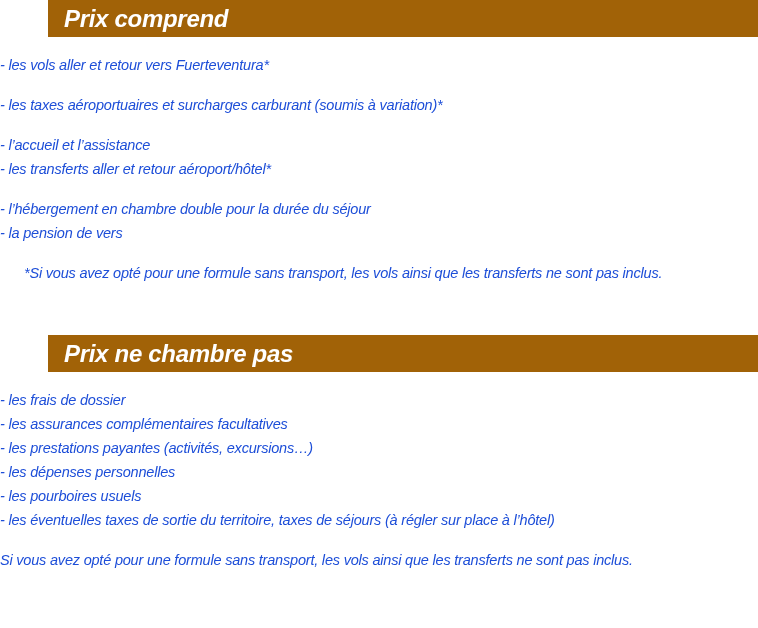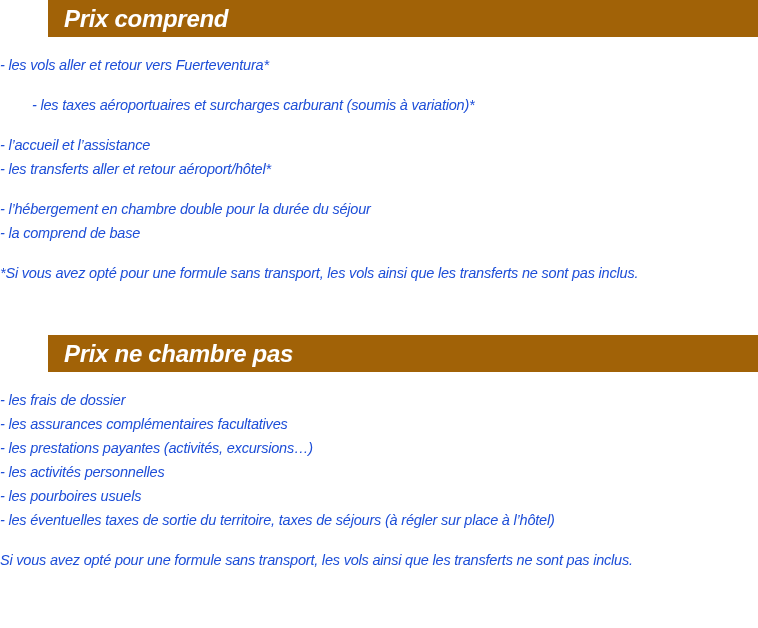--- a/index.html
+++ b/index.html
@@ -46,32 +46,32 @@
     }
   </style>
 </head>
 <body>
 
 <div>
   <div class="section-header" style="top:0;">
     <h2>Prix comprend</h2>
   </div>
   <div class="line" style="top:56px;">- les vols aller et retour vers Fuerteventura*</div>
-  <div class="line" style="top:96px;padding-left:32px;">- les taxes aéroportuaires et surcharges carburant (soumis à variation)*</div>
+  <div class="line" style="top:96px;">- les taxes aéroportuaires et surcharges carburant (soumis à variation)*</div>
   <div class="line" style="top:136px;">- l’accueil et l’assistance</div>
   <div class="line" style="top:160px;">- les transferts aller et retour aéroport/hôtel*</div>
   <div class="line" style="top:200px;font-style:italic;">- l’hébergement en chambre double pour la durée du séjour</div>
-  <div class="line" style="top:224px;">- la comprend de base</div>
-  <div class="line" style="top:264px;">*Si vous avez opté pour une formule sans transport, les vols ainsi que les transferts ne sont pas inclus.</div>
+  <div class="line" style="top:224px;">- la pension de vers</div>
+  <div class="line" style="top:264px;padding-left:24px;">*Si vous avez opté pour une formule sans transport, les vols ainsi que les transferts ne sont pas inclus.</div>
 </div>
 
 <div>
   <div class="section-header" style="top:335px;">
     <h2>Prix ne chambre pas</h2>
   </div>
   <div class="line" style="top:391px;">- les frais de dossier</div>
   <div class="line" style="top:415px;">- les assurances complémentaires facultatives</div>
   <div class="line" style="top:439px;">- les prestations payantes (activités, excursions…)</div>
-  <div class="line" style="top:463px;">- les activités personnelles</div>
+  <div class="line" style="top:463px;">- les dépenses personnelles</div>
   <div class="line" style="top:487px;">- les pourboires usuels</div>
   <div class="line" style="top:511px;">- les éventuelles taxes de sortie du territoire, taxes de séjours (à régler sur place à l’hôtel)</div>
   <div class="line" style="top:551px;">Si vous avez opté pour une formule sans transport, les vols ainsi que les transferts ne sont pas inclus.</div>
 </div>
 
 </body></html>

